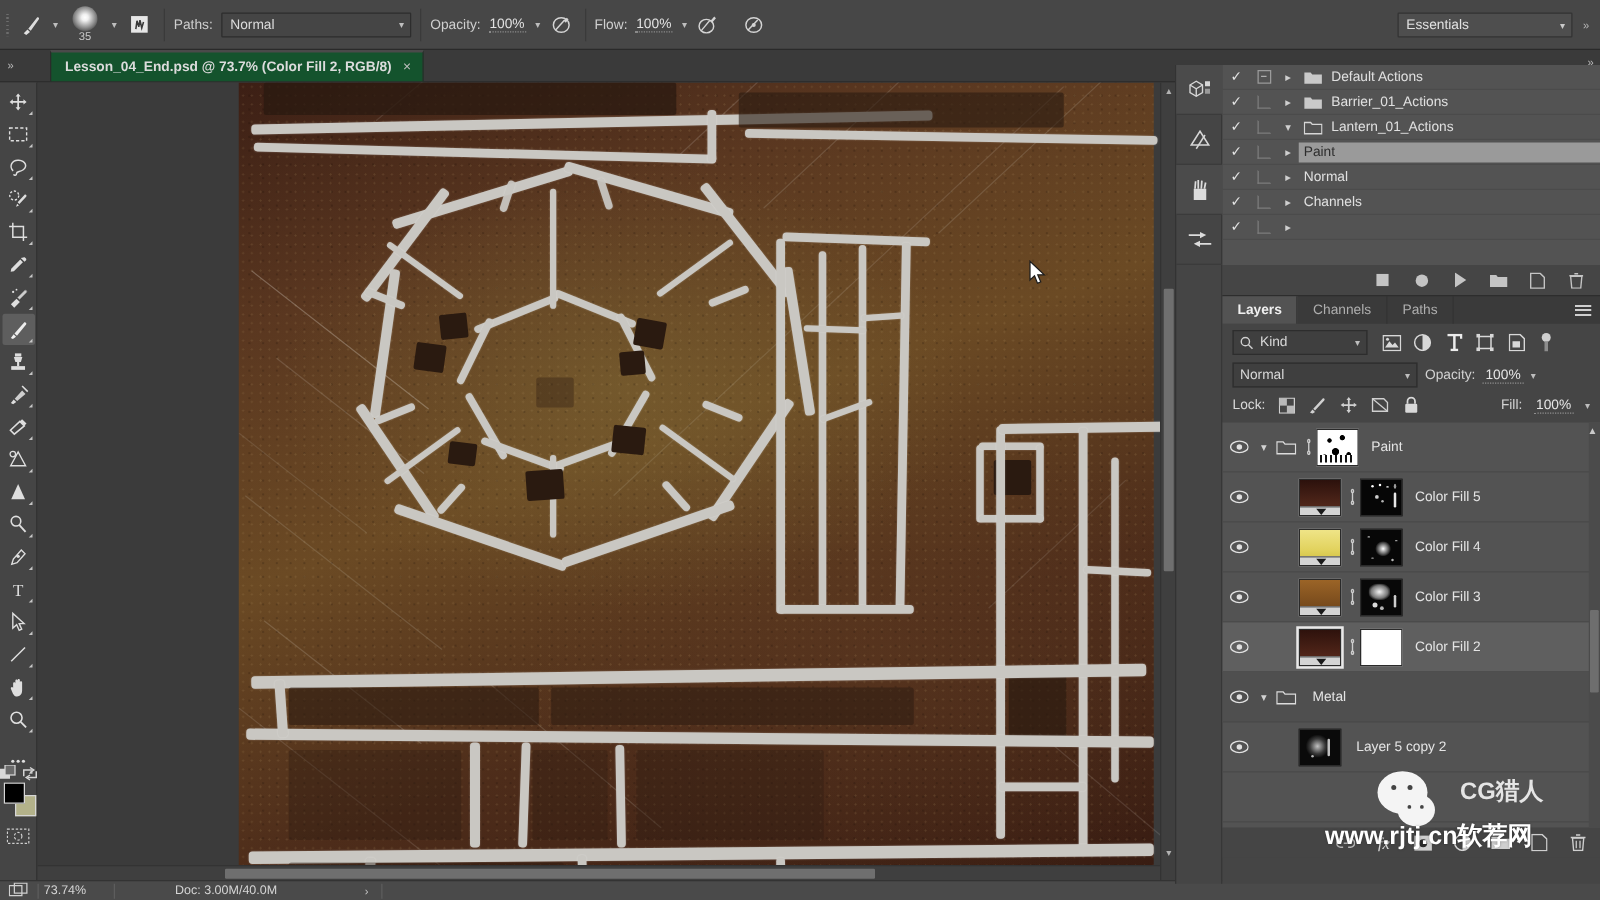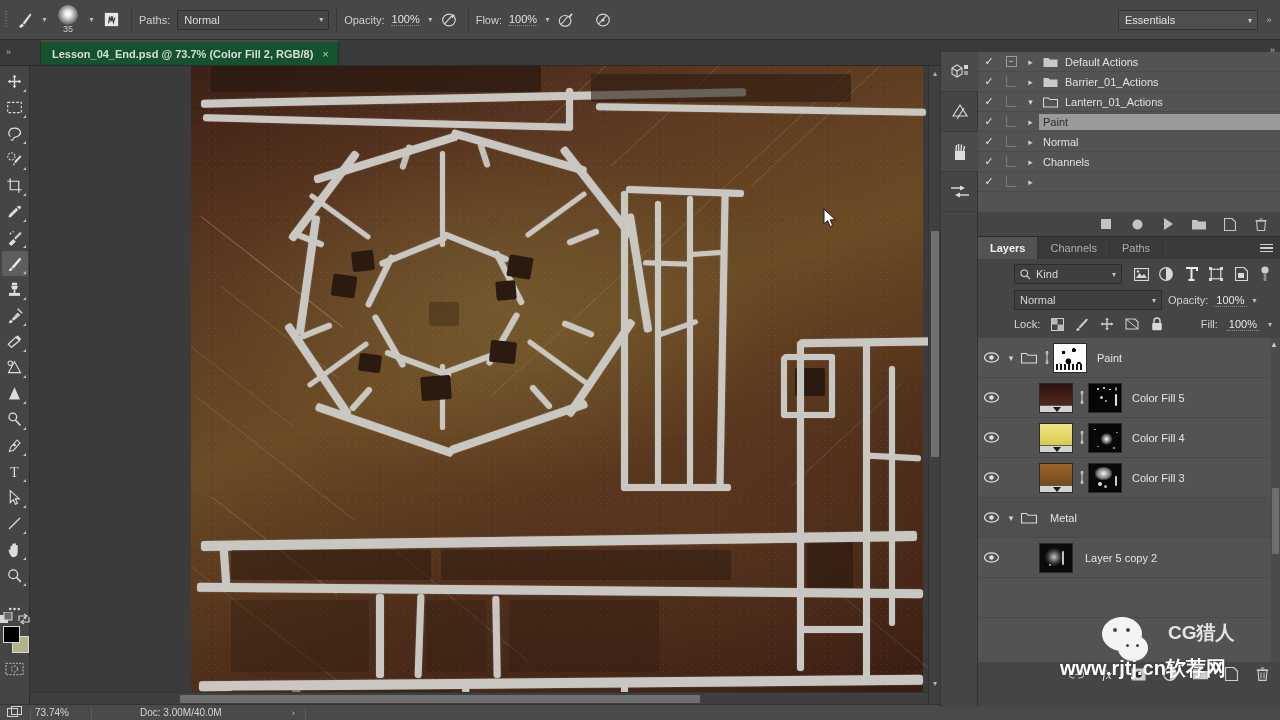--- a/index.html
+++ b/index.html
@@ -164,21 +164,21 @@
      color:#cfcfcf; font-size:9px; }
   .a-folder{ width:22px; display:flex; align-items:center; justify-content:center; }
   .aname{ flex:1; padding:0 4px; height:16px; display:flex; align-items:center; }
   .actions-foot{ height:24px; background:#454545; display:flex; align-items:center;
      justify-content:flex-end; gap:17px; padding-right:12px; }
   .af-ico{ width:14px; height:14px; display:flex; align-items:center; justify-content:center; }
 
   .layers-tabs{ height:23px; background:#3a3a3a; display:flex; position:relative;
      border-top:1px solid #2d2d2d; }
   .layers-controls{ background:#454545; padding:5px 8px 0 8px; }
-  .lc-row{ display:flex; align-items:center; gap:6px; margin-bottom:6px;margin-left:28px; }
+  .lc-row{ display:flex; align-items:center; gap:6px; margin-bottom:6px; }
   .kind-select{ flex:0 0 108px; height:20px; background:#3f3f3f; border:1px solid #2d2d2d;
      display:flex; align-items:center; gap:5px; padding:0 5px; position:relative; font-size:11px; }
   .kind-select .sc{ position:absolute; right:5px; font-size:8px; color:#bdbdbd;}
   .filter-icos{ display:flex; align-items:center; gap:9px; padding-left:5px; }
   .fico{ width:16px;height:16px; display:flex; align-items:center; justify-content:center; }
   .blend-select{ flex:0 0 148px; height:20px; background:#3f3f3f; border:1px solid #2d2d2d;
      display:flex; align-items:center; padding:0 5px; position:relative; font-size:11px; }
   .blend-select .sc{ position:absolute; right:5px; font-size:8px; color:#bdbdbd;}
   .op-label{ font-size:11px; color:#d2d2d2; }
   .op-val{ font-size:11px; color:#e6e6e6; border-bottom:1px dotted #8f8f8f; padding:0 2px; }
@@ -1030,20 +1030,42 @@
         <div class="mask-box" style="background:#080808;">
           <div style="position:absolute;left:6px;top:3px;width:17px;height:13px;
             background:radial-gradient(ellipse,#f2f2f2 0%,rgba(230,230,230,.5) 55%,transparent 78%);"></div>
           <div class="speck" style="left:9px;top:18px;width:4px;height:4px;opacity:.85;"></div>
           <div class="speck" style="left:15px;top:21px;width:3px;height:3px;opacity:.7;"></div>
           <div class="speck" style="left:26px;top:12px;width:2px;height:10px;border-radius:1px;opacity:.8;"></div>
         </div>
         <div class="lname">Color Fill 3</div>
       </div>
 
+      <div class="lrow sel">
+        <div class="eye">
+          <svg width="15" height="11" viewBox="0 0 15 11">
+              <ellipse cx="7.5" cy="5.5" rx="7" ry="4.6" fill="none" stroke="#e0e0e0" stroke-width="1.1"></ellipse>
+              <circle cx="7.5" cy="5.5" r="2.2" fill="#e0e0e0"></circle>
+            </svg>
+        </div>
+        <div class="l-indent"></div>
+          <div class="l-tri"></div>
+          <div style="width:10px"></div>
+        <div class="thumb-box selected">
+          <div class="thumb-grad" style="background:linear-gradient(180deg,#2e120c 0%,#4d2318 65%,#5c2c1e 100%);"></div>
+          <div class="thumb-bar"></div>
+        </div>
+        <div class="link-ico">
+          <svg width="8" height="13" viewBox="0 0 8 13">
+              <path d="M4 3.5 A2 2 0 0 1 4 0.2 A2 2 0 0 1 4 3.5 M4 12.8 A2 2 0 0 1 4 9.5 A2 2 0 0 1 4 12.8 M4 3 L4 10" fill="none" stroke="#cdcdcd" stroke-width="1.1"></path>
+            </svg>
+        </div>
+        <div class="mask-box" style="background:#ffffff;"></div>
+        <div class="lname">Color Fill 2</div>
+      </div>
 
       <div class="lrow grp">
         <div class="eye">
           <svg width="15" height="11" viewBox="0 0 15 11">
               <ellipse cx="7.5" cy="5.5" rx="7" ry="4.6" fill="none" stroke="#e0e0e0" stroke-width="1.1"></ellipse>
               <circle cx="7.5" cy="5.5" r="2.2" fill="#e0e0e0"></circle>
             </svg>
         </div>
         <div class="l-tri">▾</div>
         <div class="l-folder">

